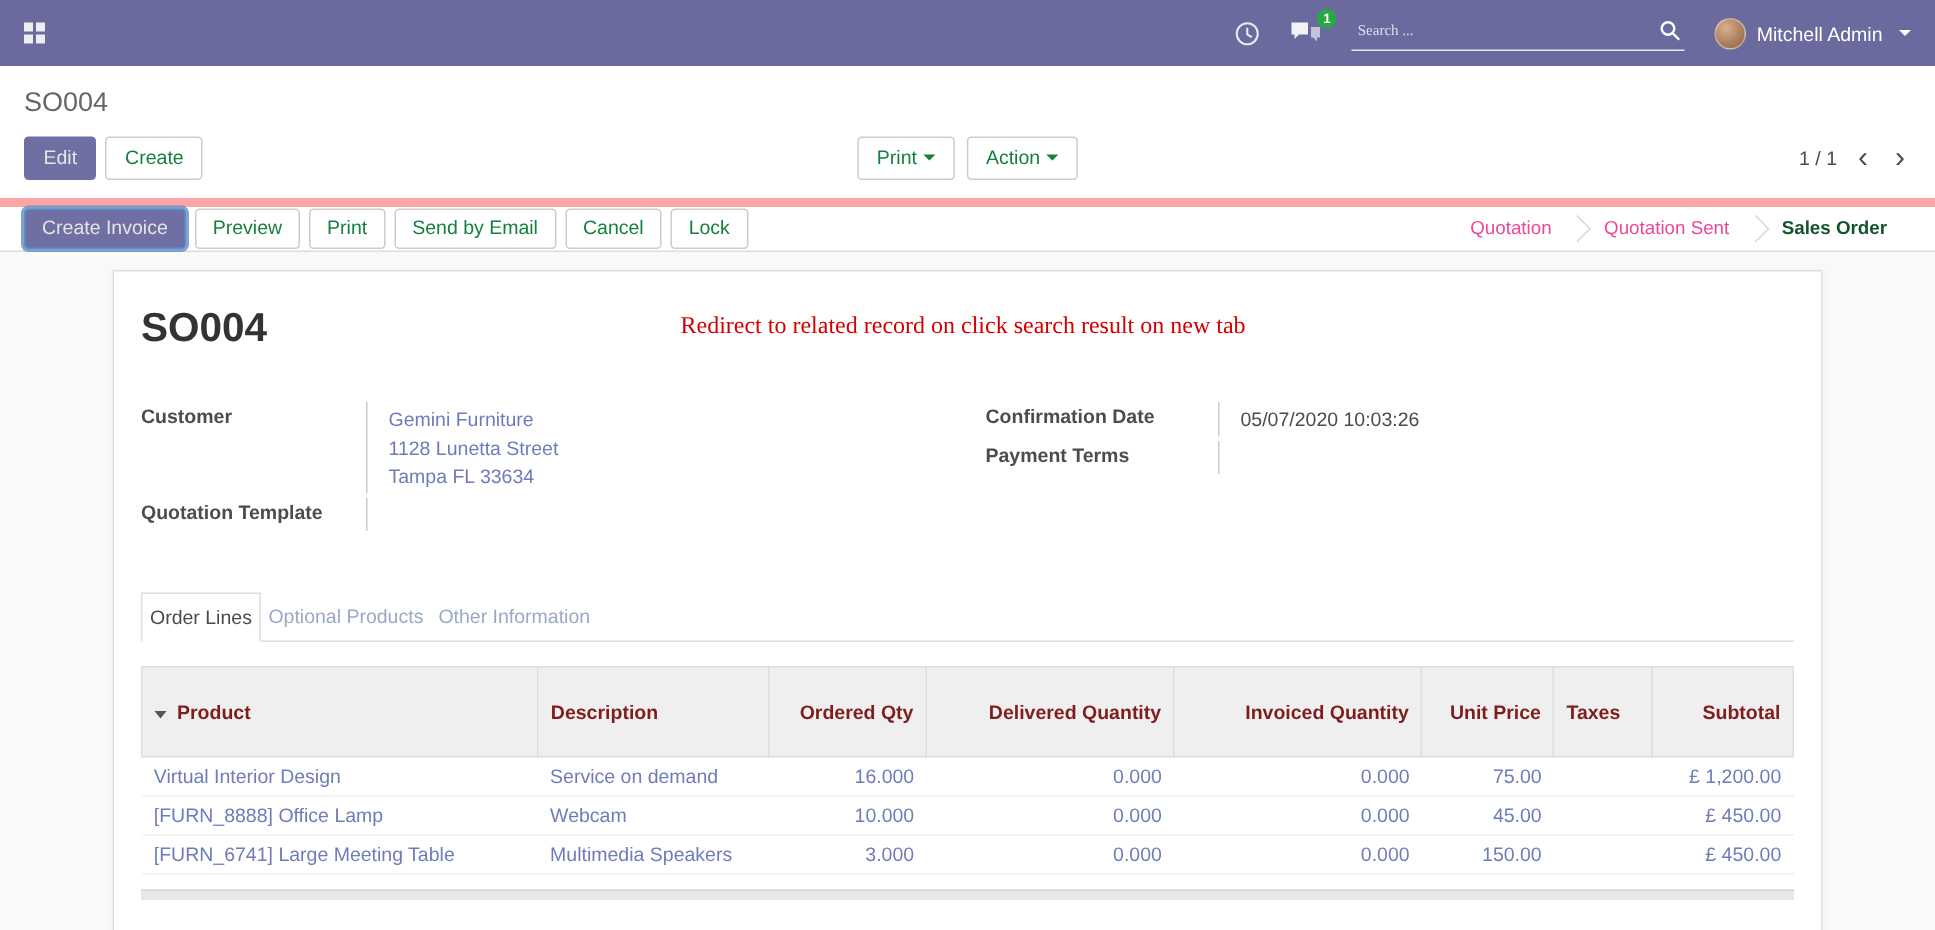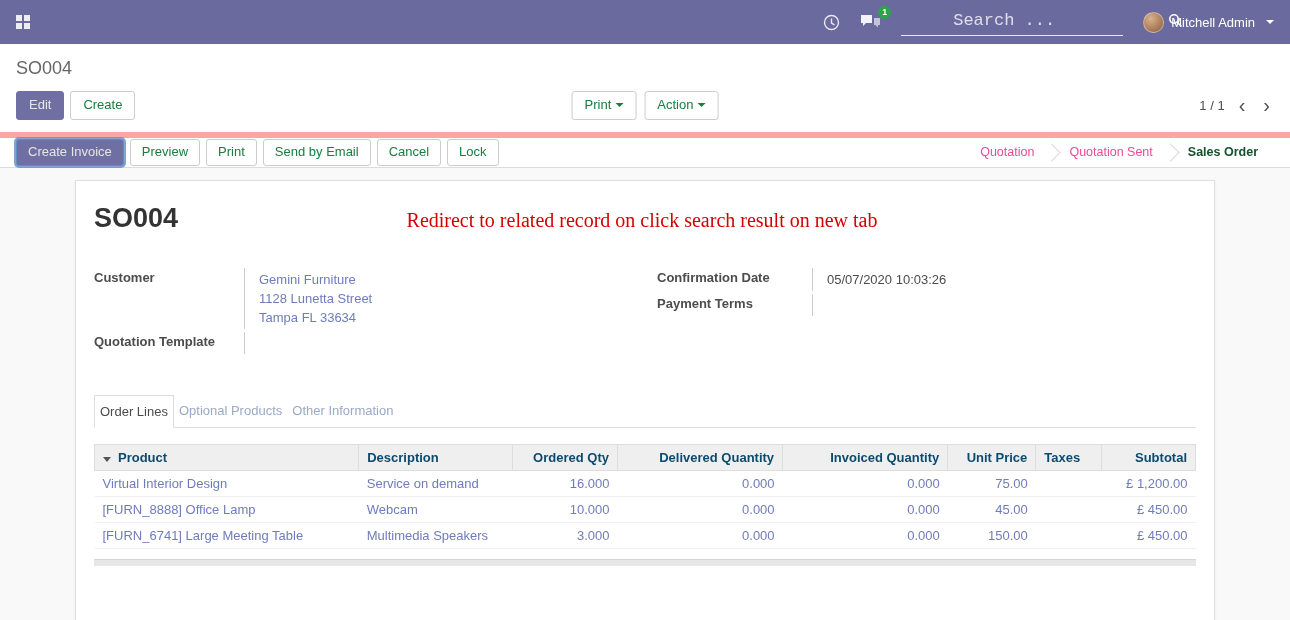--- a/index.html
+++ b/index.html
@@ -15,21 +15,21 @@
   button { font-family: "Liberation Sans", sans-serif; }
 
   
   .topbar { height: 44px; background: #6b6a9e; display: flex; align-items: center; padding: 0 16px; color: #fff; }
   .apps-icon { display: grid; grid-template-columns: 6px 6px; grid-auto-rows: 6px; gap: 2px; cursor: pointer; }
   .apps-icon i { background: rgba(255,255,255,.88); display:block; }
   .topbar-right { margin-left: auto; display: flex; align-items: center; gap: 20px; }
   .tb-icon { position: relative; cursor: pointer; display: flex; align-items: center; }
   .badge { position: absolute; top: -8px; right: -10px; background: #28a745; color: #fff; font-size: 9px; border-radius: 8px; padding: 1px 4px; line-height: 1.2; font-weight: bold; }
   .search-box { display: flex; align-items: center; width: 222px; border-bottom: 1px solid rgba(255,255,255,.85); padding: 2px 2px 5px 4px; }
-  .search-box input { flex: 1; background: transparent; border: none; outline: none; color: #fff; font-size: 17px; font-family: Liberation Mono, monospace; margin-left: 48px; }
+  .search-box input { flex: 1; background: transparent; border: none; outline: none; color: #fff; font-size: 10px; font-family: Liberation Serif, serif; }
   .search-box input::placeholder { color: rgba(255,255,255,.78); }
   .user-menu { display: flex; align-items: center; gap: 7px; cursor: pointer; }
   .avatar { width: 21px; height: 21px; border-radius: 50%; background: radial-gradient(circle at 35% 30%, #d9b18c, #8a5a3b); border: 1px solid rgba(255,255,255,.4); }
   .caret-down { width: 0; height: 0; border-left: 4px solid transparent; border-right: 4px solid transparent; border-top: 4px solid currentColor; display: inline-block; margin-left: 4px; }
 
   
   .cp { background: #fff; padding: 8px 16px 12px; }
   .cp-title { font-size: 18px; color: #666; margin: 6px 0 12px; font-weight: normal; }
   .cp-row { display: flex; align-items: center; position: relative; gap: 6px; }
   .btn { display: inline-flex; align-items: center; padding: 5px 12px; font-size: 13px; border: 1px solid #ccc; border-radius: 3px; background: #fff; color: #15803d; cursor: pointer; line-height: 1.3; }
@@ -46,41 +46,41 @@
   .pipeline { margin-left: auto; display: flex; align-items: center; height: 100%; }
   .pipe-item { padding: 0 16px; color: #ec4899; font-size: 12.5px; cursor: pointer; }
   .pipe-item.active { color: #14532d; font-weight: bold; }
   .pipe-sep { width: 13px; height: 13px; border-top: 1px solid #d8d8d8; border-right: 1px solid #d8d8d8; transform: rotate(45deg); margin: 0 -5px; }
 
   
   .content { background: #f9f9f9; height: 456px; padding-top: 12px; overflow: hidden; }
   .sheet { width: 1140px; margin: 0 auto; background: #fff; border: 1px solid #e0e0e0; box-shadow: 0 1px 3px rgba(0,0,0,.06); padding: 22px 18px 24px; min-height: 620px; }
   .sheet-head { display: flex; align-items: flex-start; }
   .sheet-title { font-size: 27px; font-weight: bold; color: #333; }
-  .annotation { font-family: "Liberation Serif", serif; color: #d40000; font-size: 20px; margin: 6px auto 0; padding-right: 90px; }
+  .annotation { font-family: "Liberation Serif", serif; color: #d40000; font-size: 16px; margin: 6px auto 0; padding-right: 90px; }
 
   .groups { display: flex; margin-top: 34px; }
   .group { flex: 1; }
   .group.left { margin-right: 24px; }
   .field-row { display: flex; margin-bottom: 3px; }
   .field-label { width: 150px; font-weight: bold; color: #4c4c4c; padding: 2px 10px 2px 0; flex-shrink: 0; }
   .group.right .field-label { width: 155px; }
   .field-value { flex: 1; border-left: 1px solid #ccc; padding: 2px 0 2px 14px; min-height: 22px; color: #6f7cba; line-height: 19px; }
   .field-value.plain { color: #4c4c4c; }
   .addr-line { cursor: pointer; }
 
   
   .notebook { margin-top: 38px; }
   .tabs { display: flex; border-bottom: 1px solid #ddd; }
   .tab { padding: 8px 5px; color: #9aa9c5; cursor: pointer; font-size: 13px; }
   .tab.active { color: #4c4c4c; background: #fff; border: 1px solid #ddd; border-bottom: 1px solid #fff; margin-bottom: -1px; }
 
   
   table.olines { width: 100%; border-collapse: collapse; margin-top: 16px; font-size: 13px; }
-  .olines th { background: #efefef; border: 1px solid #ddd; font-weight: bold; padding: 5px 8px; text-align: left; color: #0c4a6e; white-space: nowrap; }
+  .olines th { background: #efefef; border: 1px solid #ddd; font-weight: bold; padding: 22px 8px; text-align: left; color: #7f1d1d; white-space: nowrap; }
   .olines td { padding: 5px 8px; border-bottom: 1px solid #f0f0f0; color: #6f7cba; cursor: pointer; white-space: nowrap; }
   .olines .num { text-align: right; }
   .sort-caret { width: 0; height: 0; border-left: 4px solid transparent; border-right: 4px solid transparent; border-top: 5px solid #555; display: inline-block; margin-right: 7px; }
   .col-product { width: 24%; } .col-desc { width: 14%; } .col-oqty { width: 9.5%; }
   .col-dqty { width: 15%; } .col-iqty { width: 15%; } .col-price { width: 8%; }
   .col-tax { width: 6%; } .col-sub { width: 8.5%; }
   .table-strip { height: 7px; background: #e7e7e7; border-top: 1px solid #d5d5d5; margin-top: 10px; }
 </style>
 </head>
 <body>

